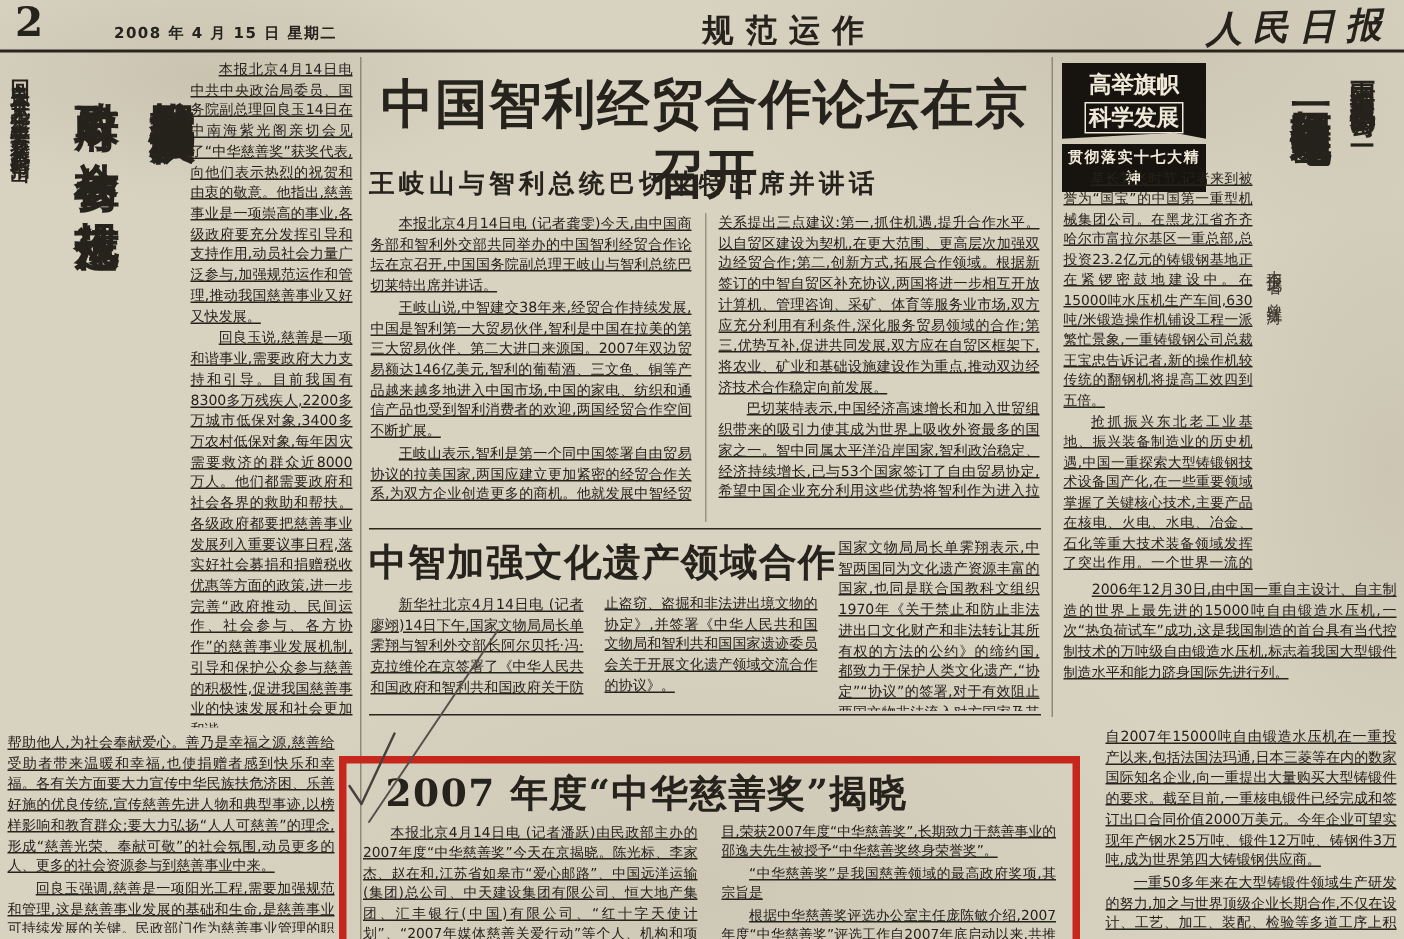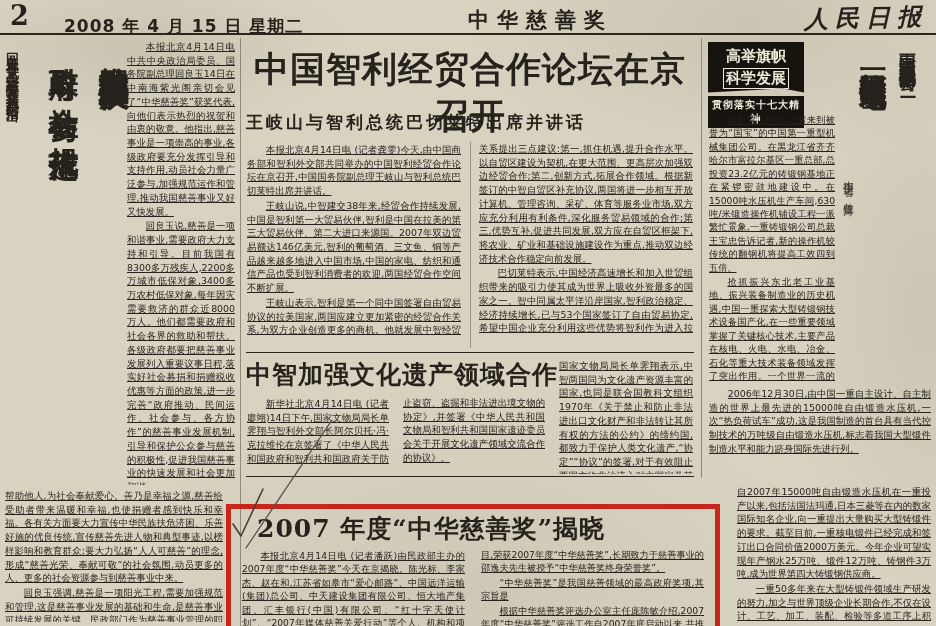--- a/index.html
+++ b/index.html
@@ -12,21 +12,21 @@
       radial-gradient(ellipse 500px 300px at 50% 95%, rgba(150,140,115,.15), transparent 70%),
       radial-gradient(ellipse 200px 400px at 99% 50%, rgba(150,140,115,.18), transparent 70%);
     color:#26221c;
     font-family:"DejaVu Sans","Liberation Sans",sans-serif;
   }
   .abs{position:absolute;}
   .hline{position:absolute;background:#2a251d;}
   .vline{position:absolute;background:#8f897a;width:1px;}
   
   .pagenum{left:10px;top:0px;font:700 27px "DejaVu Serif","Liberation Serif",serif;}
-  .edate{left:64px;top:15px;font-size:17px;font-weight:700;letter-spacing:1px;}
+  .edate{left:76px;top:15px;font-size:10px;font-weight:700;letter-spacing:1px;}
   .section{left:468px;top:6px;font-size:21px;font-weight:900;letter-spacing:8px;}
   .masthead{right:8px;top:2px;font:700 italic 24px "DejaVu Serif","Liberation Serif",serif;letter-spacing:7px;transform:rotate(-1.5deg);}
   
   .bt{font-size:9.4px;line-height:1.46;text-align:justify;overflow:hidden;}
   .bt p{margin:1px;text-indent:2em;text-decoration:underline;}
   
   .vert{writing-mode:vertical-rl;text-orientation:upright;}
   
   .l-kicker{left:3px;top:42px;height:408px;font-size:13px;font-weight:700;letter-spacing:3px;}
   .l-head{left:33px;top:44px;height:444px;font-weight:900;font-size:30px;}
@@ -59,21 +59,21 @@
   .r-bandb{left:736px;top:484px;width:196px;height:138px;}
   .annot{position:absolute;left:0;top:0;pointer-events:none;}
 </style>
 </head>
 <body>
 
 <div id="page">
 
   <div class="abs pagenum">2</div>
   <div class="abs edate">2008 年 4 月 15 日 星期二</div>
-  <div class="abs section">中华慈善奖</div>
+  <div class="abs section">规范运作</div>
   <div class="abs masthead">人民日报</div>
   <div class="hline" style="left:0;top:33px;width:936px;height:2px;"></div>
 
   <div class="abs vert l-kicker">回良玉在会见「中华慈善奖」获奖代表时指出</div>
   <div class="abs vert l-head">
     <div>推动我国慈善事业又好又快发展</div>
     <div>政府引导 社会参与 规范运作</div>
   </div>
   <div class="abs bt l-col">
     <p>本报北京4月14日电  中共中央政治局委员、国务院副总理回良玉14日在中南海紫光阁亲切会见了“中华慈善奖”获奖代表,向他们表示热烈的祝贺和由衷的敬意。他指出,慈善事业是一项崇高的事业,各级政府要充分发挥引导和支持作用,动员社会力量广泛参与,加强规范运作和管理,推动我国慈善事业又好又快发展。</p>

